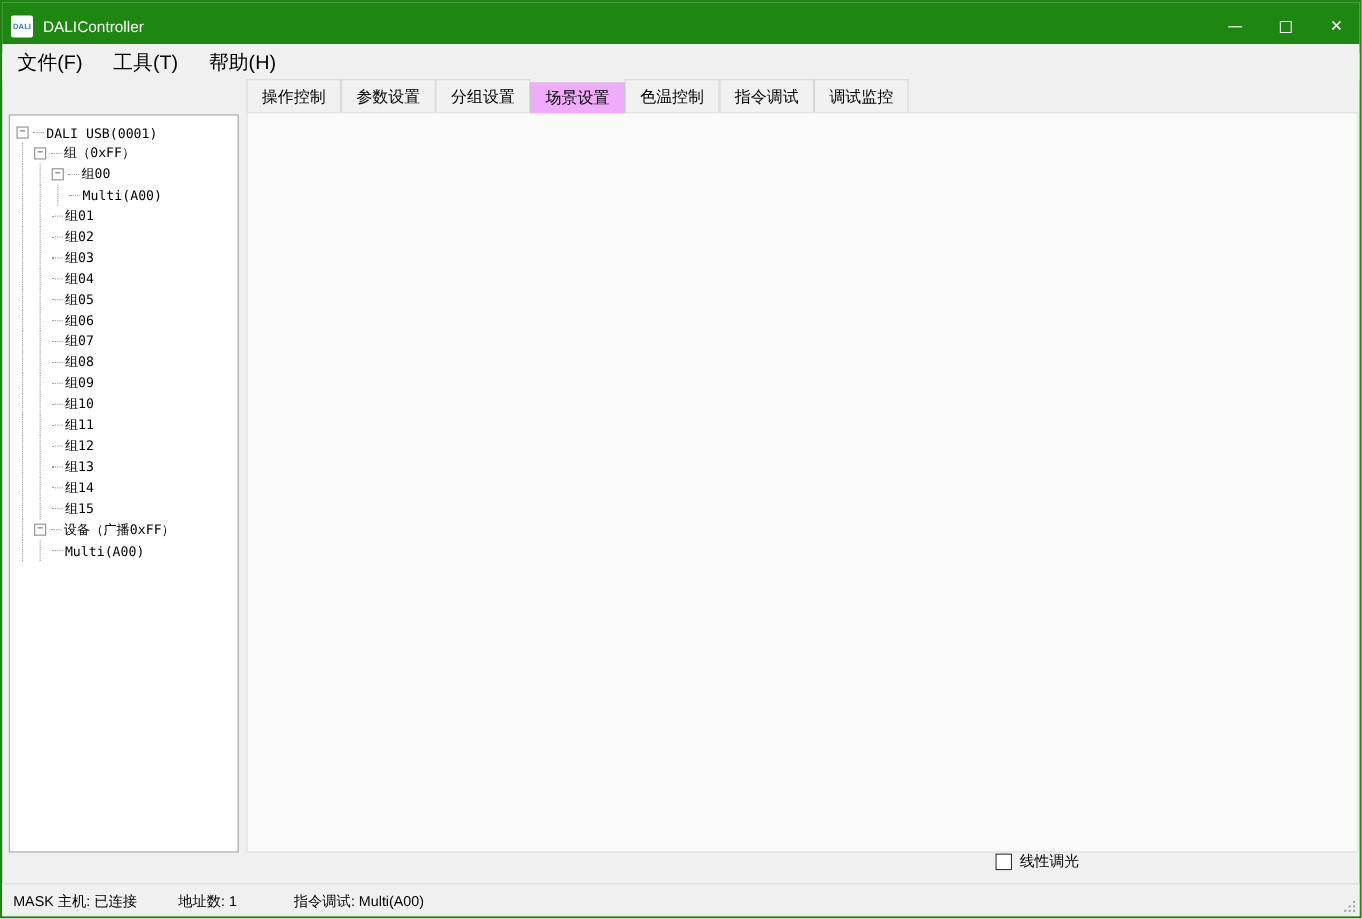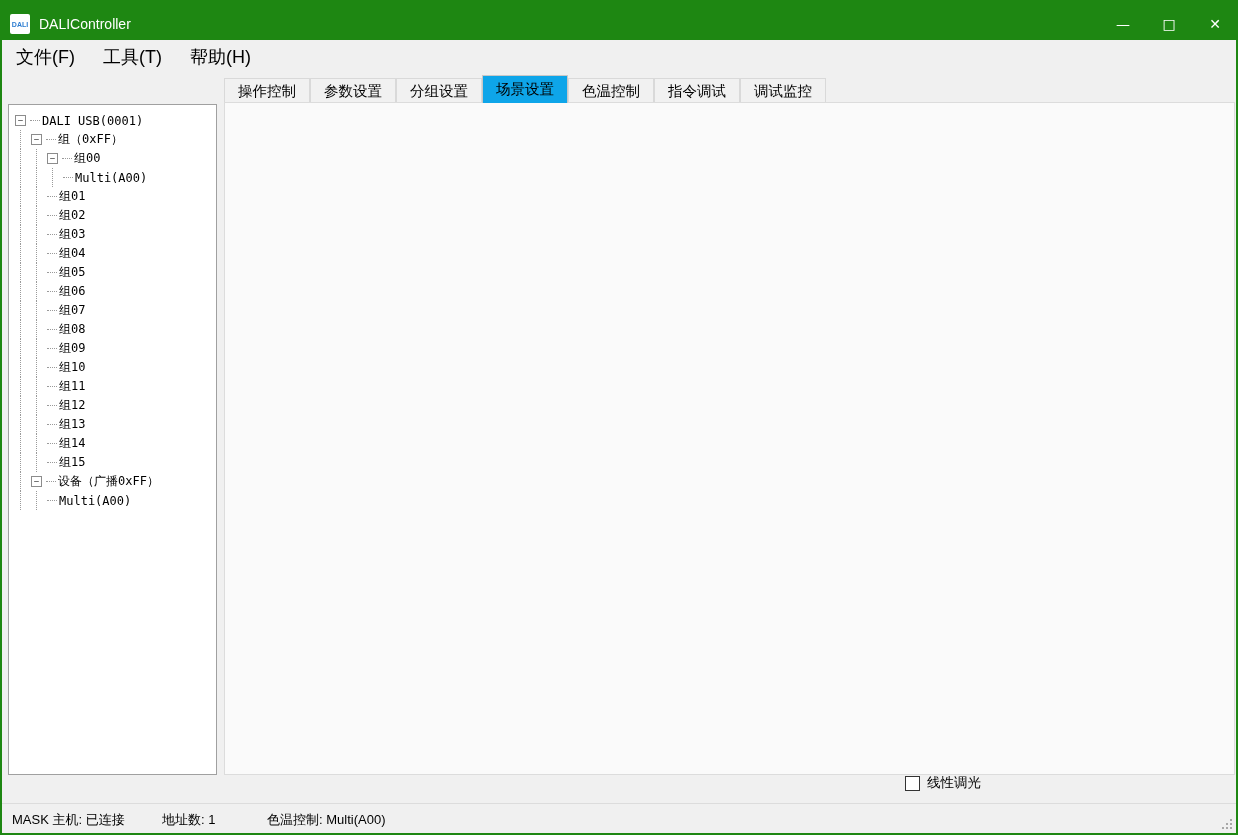--- a/index.html
+++ b/index.html
@@ -29,23 +29,23 @@
   .tree-row { display:flex; align-items:center; height:19px; white-space:nowrap; padding-left:6px; }
   .guide { width:16px; height:19px; position:relative; flex:0 0 16px; }
   .guide::before { content:""; position:absolute; left:5px; top:0; bottom:0; border-left:1px dotted #9a9a9a; }
   .connector { width:10px; height:1px; border-top:1px dotted #9a9a9a; flex:0 0 10px; }
   .expander { width:11px; height:11px; border:1px solid #8c8c8c; background:#fff; flex:0 0 11px;
     display:flex; align-items:center; justify-content:center; font-size:9px; line-height:9px;
     color:#444; margin-right:4px; }
   .tree-label { margin-left:2px; color:#000; }
   
   .tabstrip { position:absolute; left:222px; top:74px; display:flex; align-items:flex-end; height:27px; }
-  .tab { height:25px; padding:0 13px; display:flex; align-items:center; font-size:14.5px;
+  .tab { height:31px; padding:0 13px; display:flex; align-items:center; font-size:14.5px;
     background:#f1f1f1; border:1px solid #d9d9d9; border-bottom:none; margin-right:0; color:#000; }
-  .tab.active { background:#0ea5e9; height:28px; position:relative; z-index:3; border-color:#c8c8c8; }
+  .tab.active { background:#f0abfc; height:28px; position:relative; z-index:3; border-color:#c8c8c8; }
   .tabpage { position:absolute; left:222px; top:100px; width:1011px; height:673px;
     background:#fafafa; border:1px solid #dcdcdc; z-index:1; }
   
   .scene-col { position:absolute; top:138px; }
   .col-left { left:247px; }
   .col-right { left:717px; }
   .scene-row { display:flex; align-items:center; height:25px; margin-bottom:30px; }
   .checkbox { width:15px; height:15px; border:1px solid #333; background:#fff; flex:0 0 15px;
     display:flex; align-items:center; justify-content:center; font-size:13px; line-height:13px; color:#000; }
   .scene-label { margin-left:8px; width:62px; font-size:14px; color:#000; }
@@ -440,21 +440,21 @@
   </div>
 
   <div class="linear-dim">
     <span class="checkbox"></span>
     <span class="lbl">线性调光</span>
   </div>
 
   <div class="statusbar">
     <span class="status-item st-1">MASK 主机: 已连接</span>
     <span class="status-item st-2">地址数: 1</span>
-    <span class="status-item st-3">色温控制: Multi(A00)</span>
+    <span class="status-item st-3">指令调试: Multi(A00)</span>
     <div class="grip">
         <i></i>
         <i></i>
         <i></i>
         <i></i>
         <i></i>
         <i></i>
       </div>
   </div>
 

